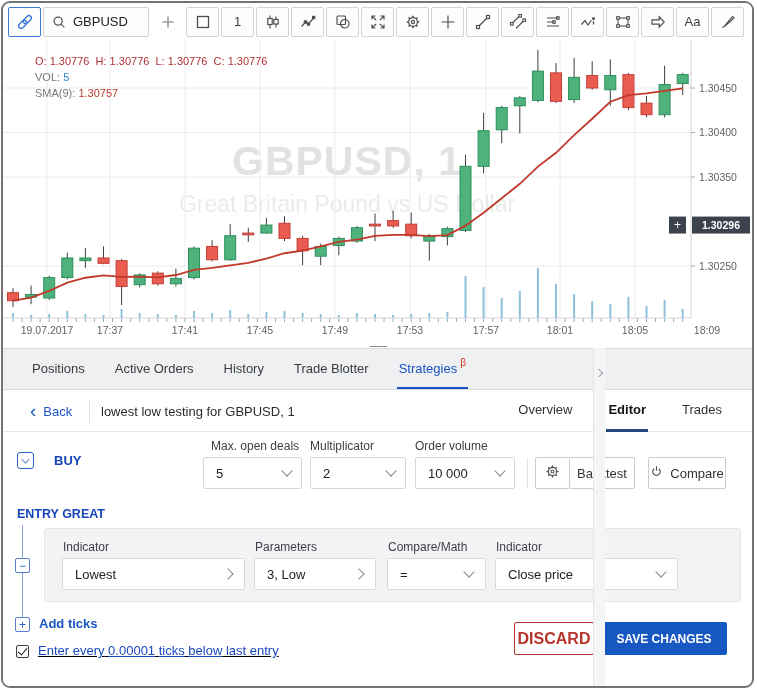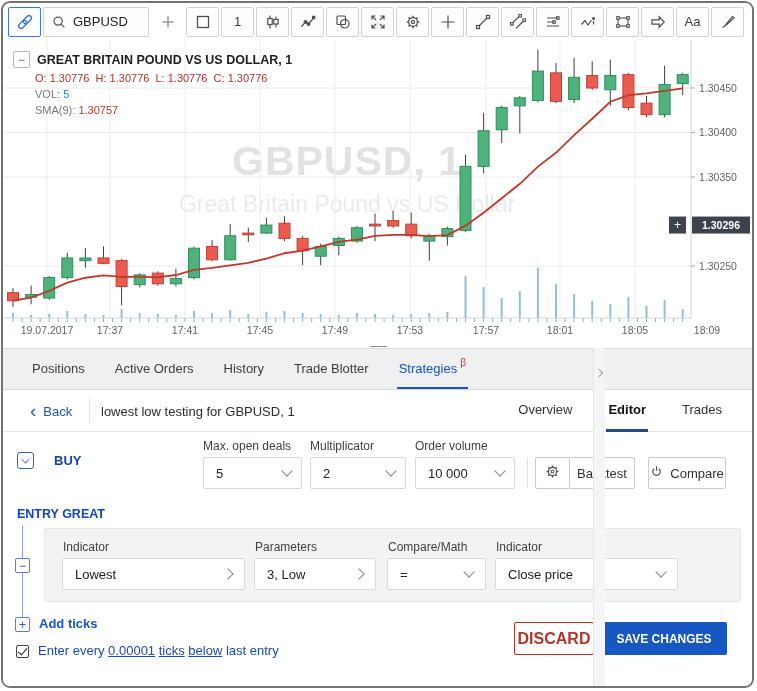--- a/index.html
+++ b/index.html
@@ -72,21 +72,21 @@
   .connector{position:absolute;left:19px;top:180px;height:93px;width:1px;background:#8aa4d8;}
   .node-box{width:15px;height:15px;box-sizing:border-box;border:1px solid #5b7fd0;border-radius:2px;background:#fff;color:#2b62c8;display:flex;align-items:center;justify-content:center;font-size:12px;line-height:1;}
   .minus-node{position:absolute;left:12px;top:213px;}
   .minus-node::before{content:"\2212";}
   .plus-node{position:absolute;left:12px;top:272px;}
   .plus-node::before{content:"+";}
   .rule-card{position:absolute;left:41px;top:183px;width:697px;height:74px;background:#f2f3f5;border:1px solid #e3e5e8;border-radius:3px;box-sizing:border-box;}
   .rule-label{position:absolute;top:11px;font-size:12px;color:#3c3f45;}
   .rule-select{position:absolute;top:29px;height:32px;box-sizing:border-box;background:#fff;border:1px solid #d8dbde;border-radius:2px;display:flex;align-items:center;padding:0 12px;font-size:13px;color:#222;}
   .add-rule-label{position:absolute;left:36px;top:271px;font-size:13px;color:#1a55c2;font-weight:bold;}
-  .reenter{position:absolute;left:13px;top:298px;display:flex;align-items:flex-end;gap:9px;}
+  .reenter{position:absolute;left:13px;top:298px;display:flex;align-items:flex-end;gap:9px;text-decoration:underline;}
   .cb{width:13px;height:13px;box-sizing:border-box;border:1.6px solid #3f3f3f;border-radius:2px;position:relative;background:#fff;flex:0 0 auto;margin-top:1px;}
   .cb::after{content:"";position:absolute;left:2.5px;top:-0.5px;width:4px;height:8px;border-right:1.8px solid #1a1a1a;border-bottom:1.8px solid #1a1a1a;transform:rotate(40deg);}
   .reenter-text{font-size:13px;color:#1a49bd;}
   .reenter-text .u{text-decoration:underline;}
   .discard-btn{position:absolute;left:511px;top:277px;width:80px;height:33px;box-sizing:border-box;border:1px solid #b5342b;border-radius:2px;background:#fff;color:#b5342b;font-size:16px;font-weight:bold;display:flex;align-items:center;justify-content:center;}
   .save-btn{position:absolute;left:598px;top:277px;width:126px;height:33px;box-sizing:border-box;border:none;border-radius:2px;background:#1757c2;color:#fff;font-size:12px;font-weight:bold;display:flex;align-items:center;justify-content:center;}
 </style>
 </head>
 <body>
 
@@ -499,24 +499,20 @@
           <text x="704" y="294" fill="#5f6368" font-size="10.5" text-anchor="middle">18:09</text>
         </g>
         <g>
           <rect x="666" y="176.5600000000086" width="17" height="17" fill="#3d434d"></rect>
           <text x="674.5" y="189.0600000000086" fill="#fff" font-size="12" text-anchor="middle">+</text>
           <rect x="689" y="176.5600000000086" width="58" height="17" fill="#3d434d"></rect>
           <text x="718" y="188.86000000000863" fill="#fff" font-size="10.5" font-weight="bold" text-anchor="middle">1.30296</text>
         </g>
       </svg>
     <div class="legend">
-      <div class="legend-row1">
-        <span class="collapse-box"></span>
-        <span class="legend-title">GREAT BRITAIN POUND VS US DOLLAR,  1</span>
-      </div>
       <div class="legend-ohlc">O: 1.30776  H: 1.30776  L: 1.30776  C: 1.30776</div>
       <div class="legend-vol"><span>VOL:</span> <b>5</b></div>
       <div class="legend-sma"><span>SMA(9):</span> <b>1.30757</b></div>
     </div>
   </div>
 
   <div class="panel">
     <div class="splitter"></div>
 
     <div class="tabs-row">
@@ -541,21 +537,21 @@
         <div class="hdr-tab">Overview</div>
         <div class="hdr-tab active">Editor</div>
         <div class="hdr-tab">Trades</div>
       </div>
     </div>
 
     <div class="buy-group">
       <span class="buy-toggle"></span>
       <span class="buy-label">BUY</span>
     </div>
-    <div class="fld-label" style="left:200px">Max. open deals</div>
+    <div class="fld-label" style="left:208px">Max. open deals</div>
     <div class="select" style="left:200px;width:99px">
         <span class="val">5</span>
         <span class="chev-d"></span>
       </div>
     <div class="fld-label" style="left:307px">Multiplicator</div>
     <div class="select" style="left:307px;width:96px">
         <span class="val">2</span>
         <span class="chev-d"></span>
       </div>
     <div class="fld-label" style="left:412px">Order volume</div>

